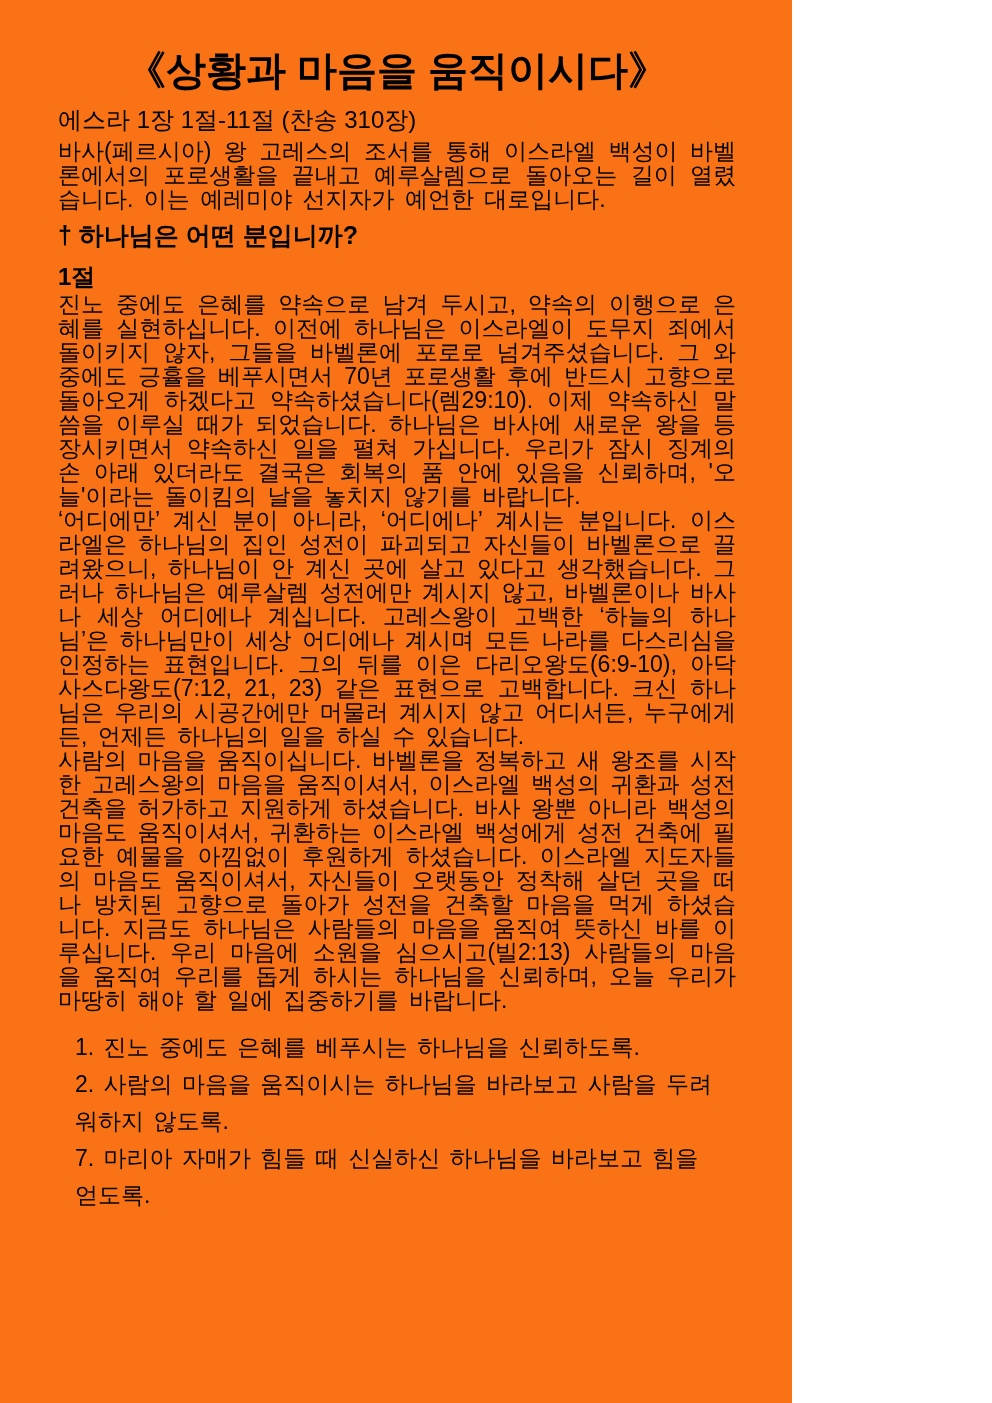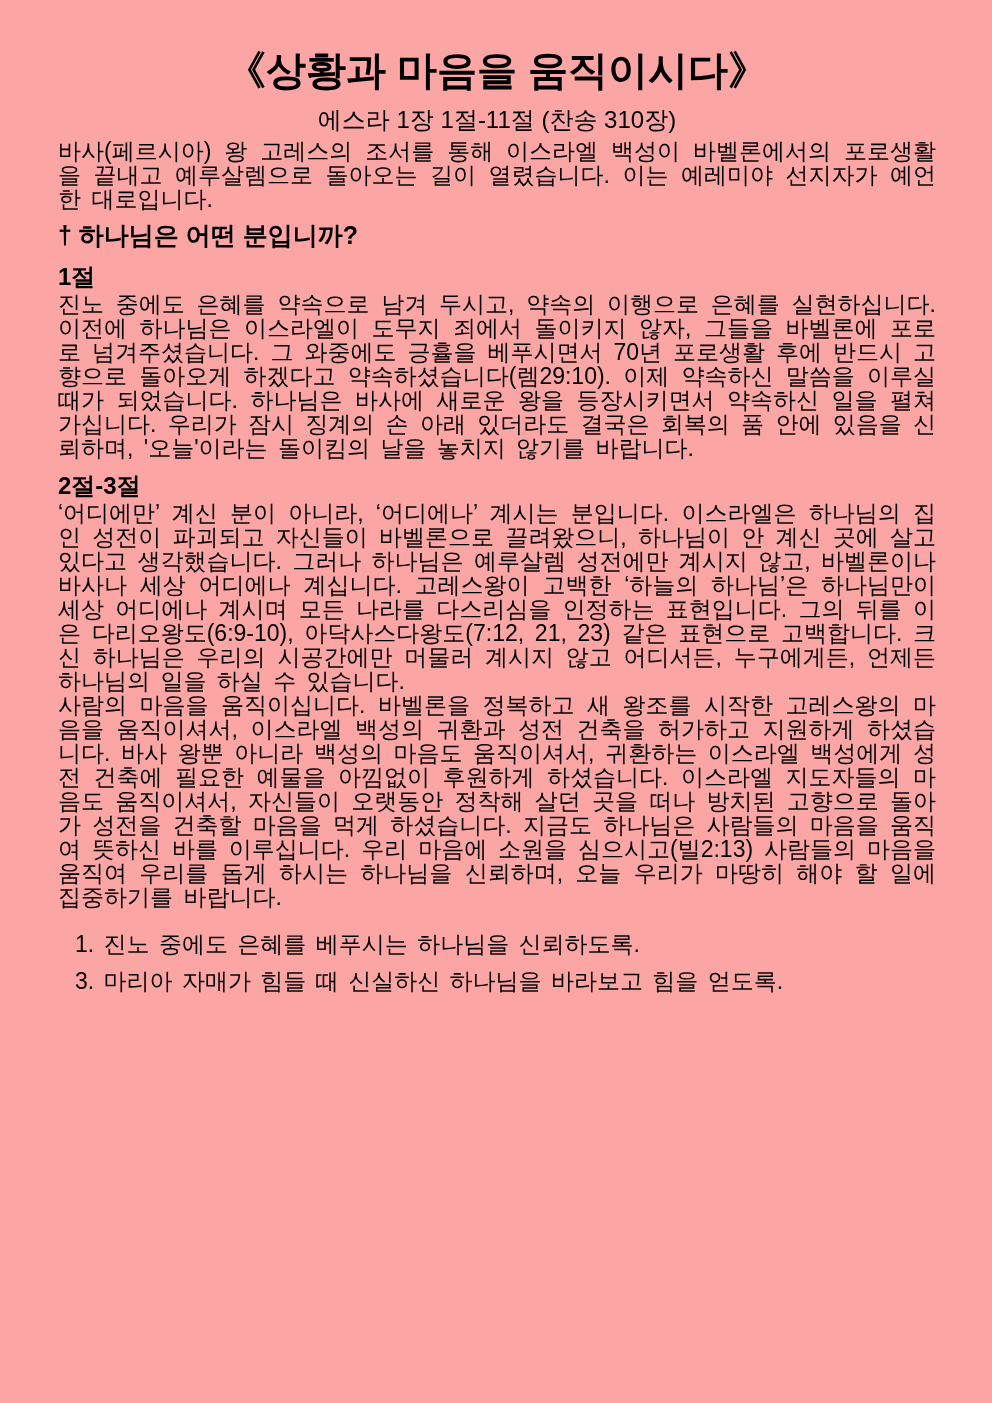--- a/index.html
+++ b/index.html
@@ -2,39 +2,39 @@
 <html lang="ko"><head>
 <meta charset="utf-8">
 <style>
   html, body {
     margin: 0;
     padding: 0;
     background: #ffffff;
   }
   .page {
     position: relative;
-    width: 992px;
+    width: 792px;
     height: 1403px;
     box-sizing: border-box;
     padding: 46px 56px 0 58px;
-    background: #fca5a5;
+    background: #f97316;
     color: #000000;
     font-family: "Liberation Sans", "DejaVu Sans", sans-serif;
     overflow: hidden;
   }
   .doc-title {
     margin: 0 0 10px 0;
     text-align: center;
     font-size: 40px;
     line-height: 48px;
     font-weight: bold;
     letter-spacing: 0px;
   }
   .scripture-ref {
-    text-align: center;
+    text-align: left;
     font-size: 24px;
     line-height: 31px;
     margin: 0 0 4px 0;
   }
   .body-text {
     margin: 0;
     font-size: 23px;
     line-height: 24px;
     text-align: justify;
     text-align-last: left;
@@ -81,27 +81,27 @@
   <p class="body-text">바사(페르시아) 왕 고레스의 조서를 통해 이스라엘 백성이 바벨론에서의 포로생활을 끝내고 예루살렘으로 돌아오는 길이 열렸습니다. 이는 예레미야 선지자가 예언한 대로입니다.</p>
 
   <h2 class="section-heading"><span>†</span> <span>하나님은 어떤 분입니까?</span></h2>
 
   <section>
     <h3 class="verse-label">1절</h3>
     <p class="body-text">진노 중에도 은혜를 약속으로 남겨 두시고, 약속의 이행으로 은혜를 실현하십니다. 이전에 하나님은 이스라엘이 도무지 죄에서 돌이키지 않자, 그들을 바벨론에 포로로 넘겨주셨습니다. 그 와중에도 긍휼을 베푸시면서 70년 포로생활 후에 반드시 고향으로 돌아오게 하겠다고 약속하셨습니다(렘29:10). 이제 약속하신 말씀을 이루실 때가 되었습니다. 하나님은 바사에 새로운 왕을 등장시키면서 약속하신 일을 펼쳐 가십니다. 우리가 잠시 징계의 손 아래 있더라도 결국은 회복의 품 안에 있음을 신뢰하며, '오늘'이라는 돌이킴의 날을 놓치지 않기를 바랍니다.</p>
   </section>
 
   <section>
-    <h3 class="verse-label">2절-3절</h3>
     <p class="body-text">‘어디에만’ 계신 분이 아니라, ‘어디에나’ 계시는 분입니다. 이스라엘은 하나님의 집인 성전이 파괴되고 자신들이 바벨론으로 끌려왔으니, 하나님이 안 계신 곳에 살고 있다고 생각했습니다. 그러나 하나님은 예루살렘 성전에만 계시지 않고, 바벨론이나 바사나 세상 어디에나 계십니다. 고레스왕이 고백한 ‘하늘의 하나님’은 하나님만이 세상 어디에나 계시며 모든 나라를 다스리심을 인정하는 표현입니다. 그의 뒤를 이은 다리오왕도(6:9-10), 아닥사스다왕도(7:12, 21, 23) 같은 표현으로 고백합니다. 크신 하나님은 우리의 시공간에만 머물러 계시지 않고 어디서든, 누구에게든, 언제든 하나님의 일을 하실 수 있습니다.</p>
   </section>
 
   <section>
     <p class="body-text">사람의 마음을 움직이십니다. 바벨론을 정복하고 새 왕조를 시작한 고레스왕의 마음을 움직이셔서, 이스라엘 백성의 귀환과 성전 건축을 허가하고 지원하게 하셨습니다. 바사 왕뿐 아니라 백성의 마음도 움직이셔서, 귀환하는 이스라엘 백성에게 성전 건축에 필요한 예물을 아낌없이 후원하게 하셨습니다. 이스라엘 지도자들의 마음도 움직이셔서, 자신들이 오랫동안 정착해 살던 곳을 떠나 방치된 고향으로 돌아가 성전을 건축할 마음을 먹게 하셨습니다. 지금도 하나님은 사람들의 마음을 움직여 뜻하신 바를 이루십니다. 우리 마음에 소원을 심으시고(빌2:13) 사람들의 마음을 움직여 우리를 돕게 하시는 하나님을 신뢰하며, 오늘 우리가 마땅히 해야 할 일에 집중하기를 바랍니다.</p>
   </section>
 
 
   <div class="prayer-list">
     <div class="prayer-item">1. 진노 중에도 은혜를 베푸시는 하나님을 신뢰하도록.</div>
-    <div class="prayer-item">3. 마리아 자매가 힘들 때 신실하신 하나님을 바라보고 힘을 얻도록.</div>
+    <div class="prayer-item">2. 사람의 마음을 움직이시는 하나님을 바라보고 사람을 두려워하지 않도록.</div>
+    <div class="prayer-item">7. 마리아 자매가 힘들 때 신실하신 하나님을 바라보고 힘을 얻도록.</div>
   </div>
 
 </div>
 
 </body></html>

